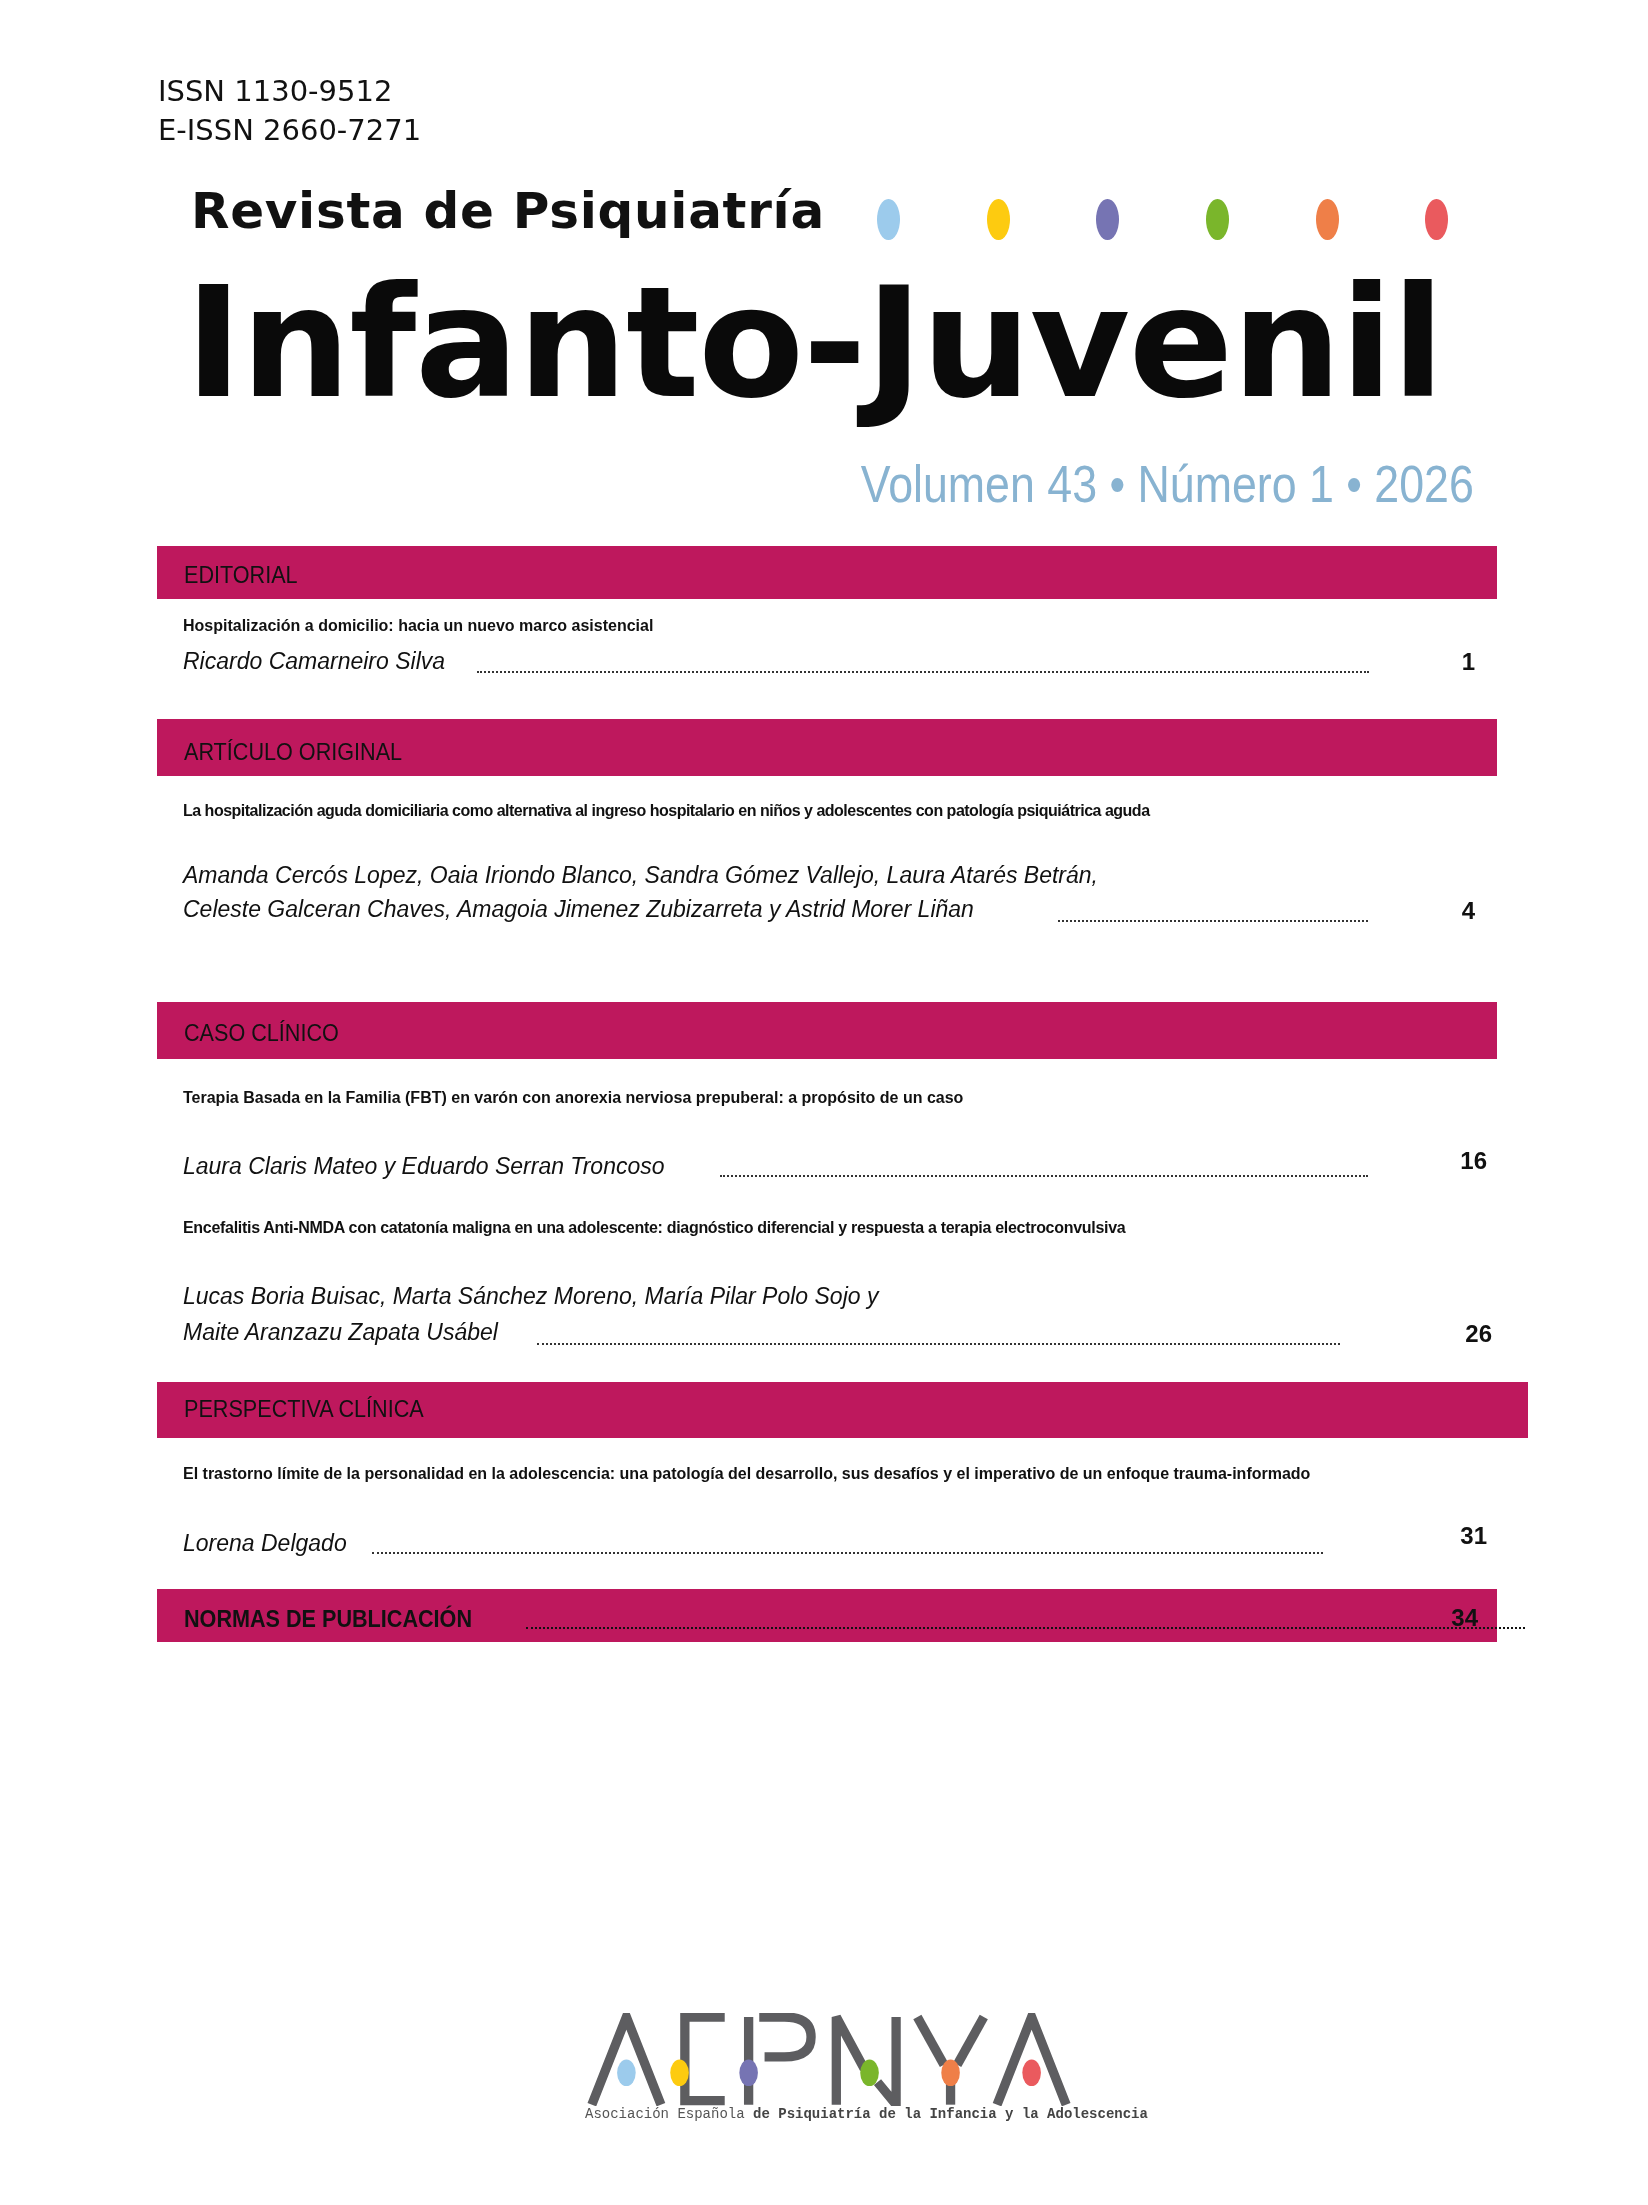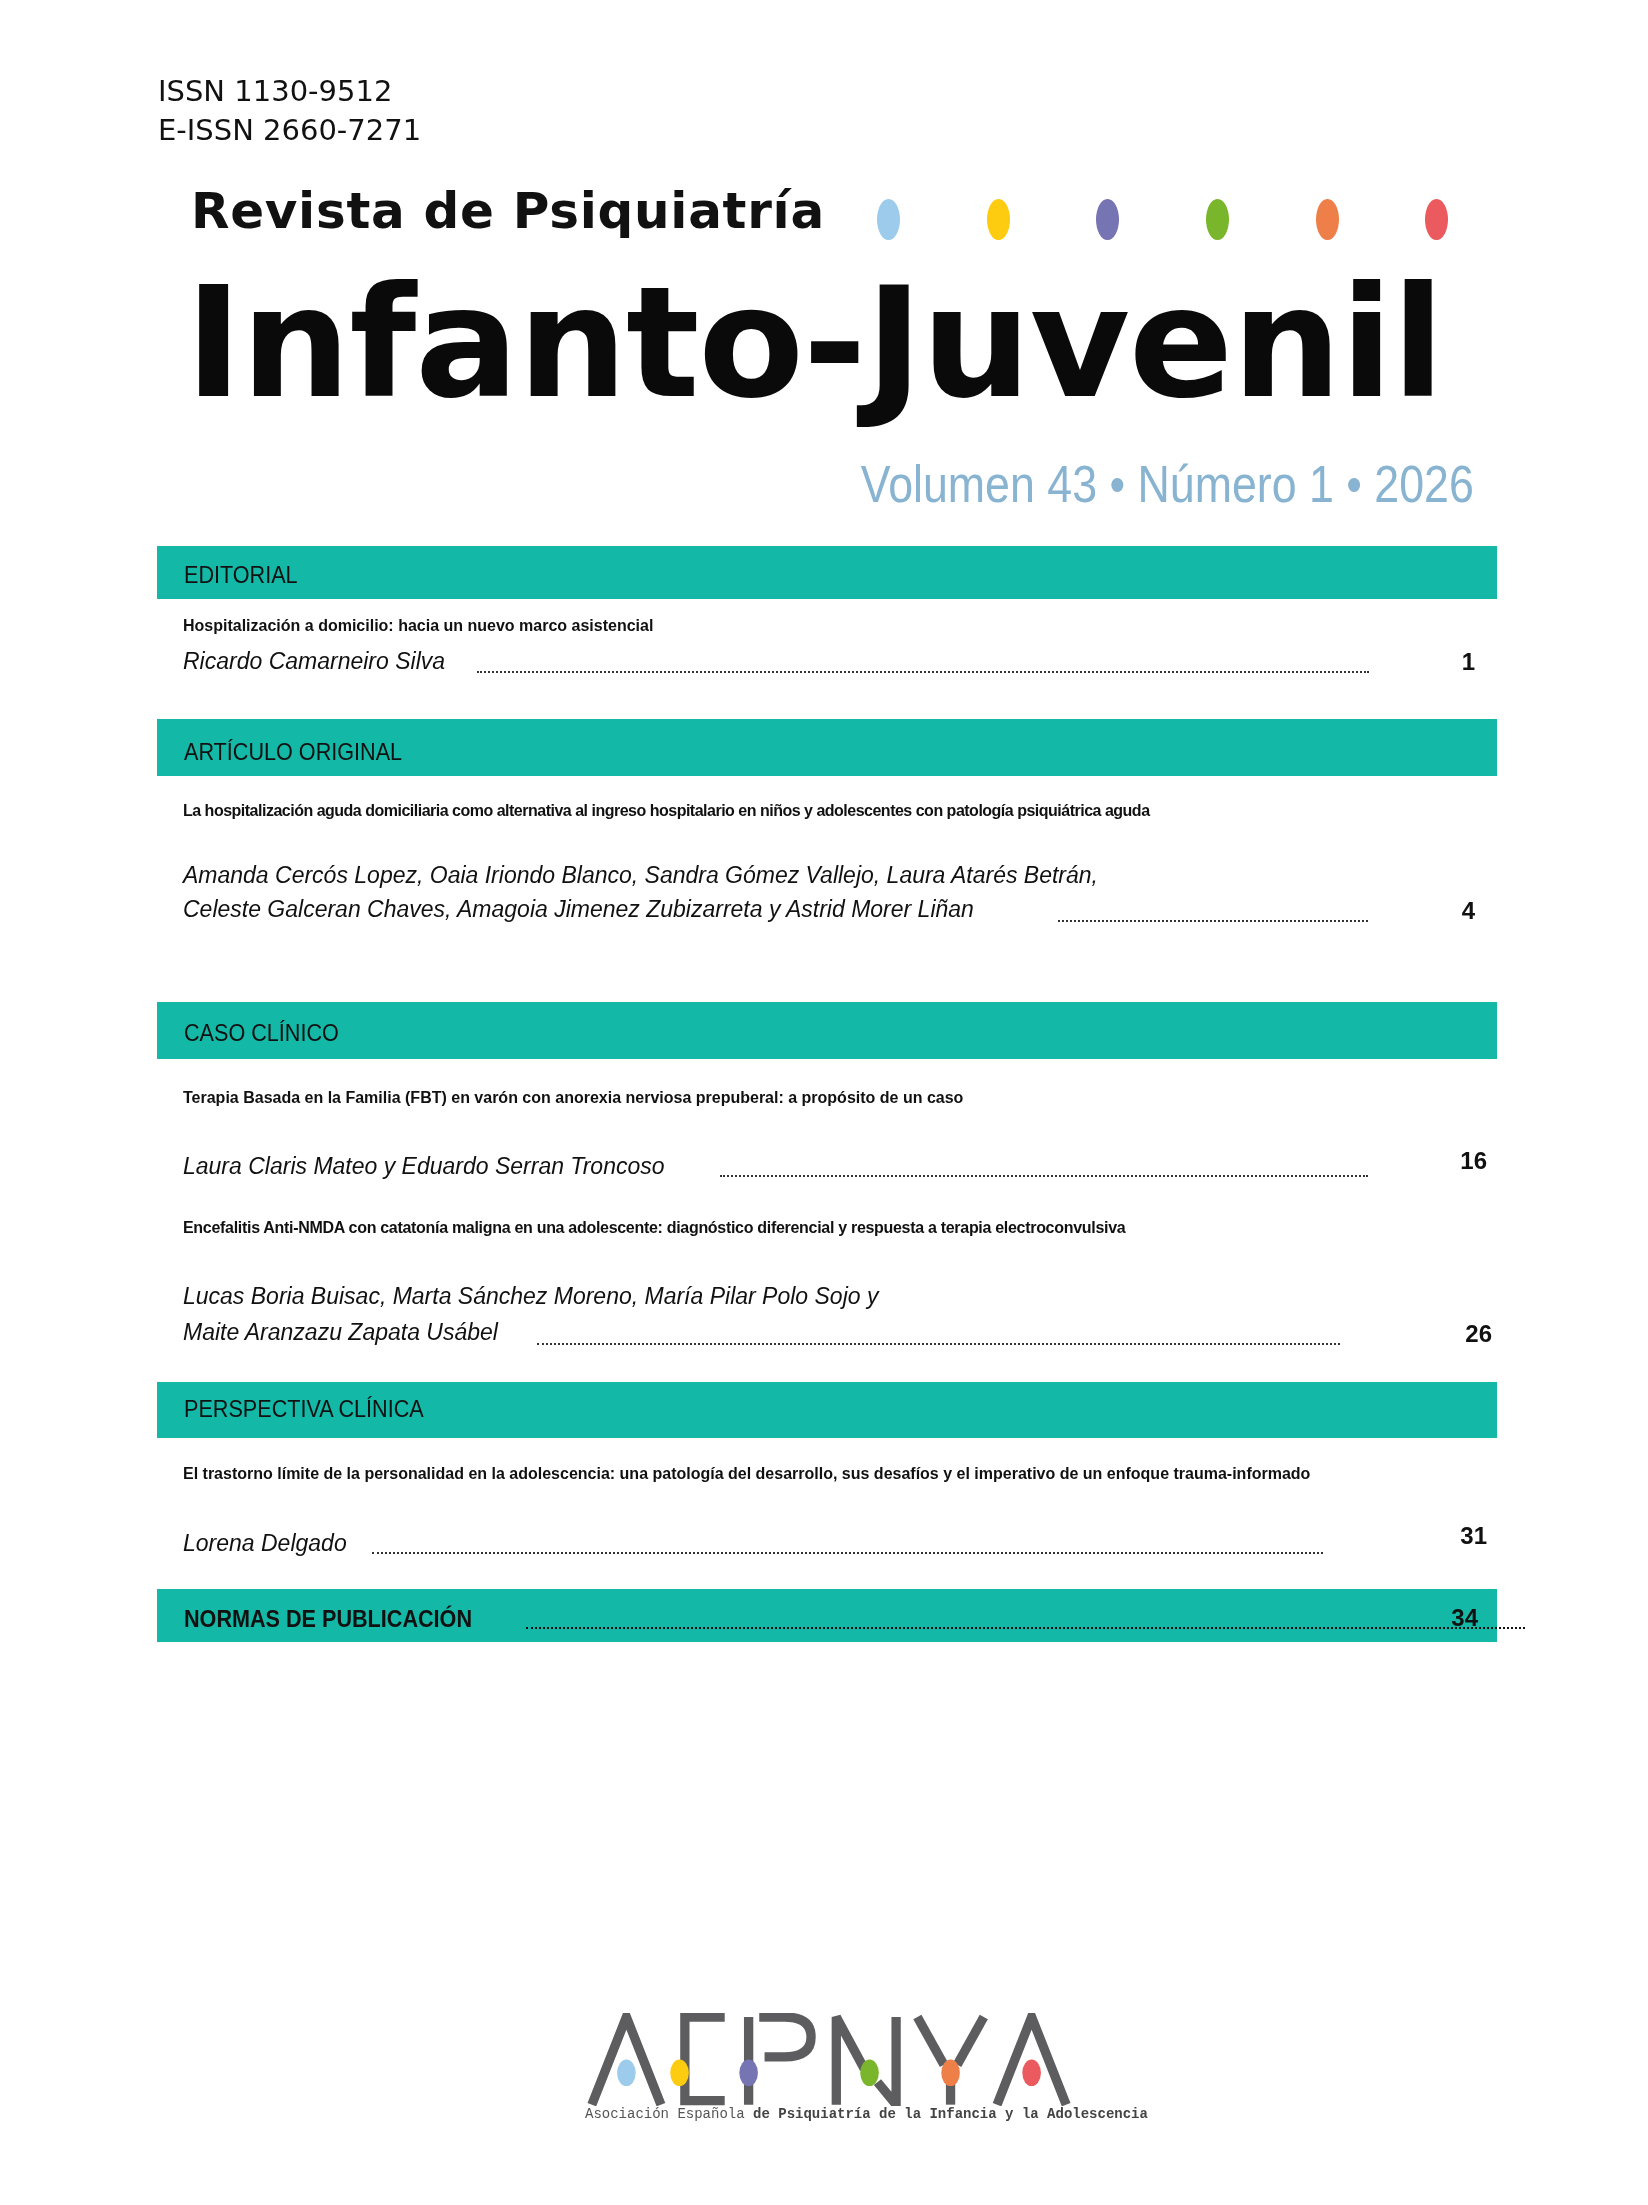--- a/index.html
+++ b/index.html
@@ -70,21 +70,21 @@
       color: #88b3d1;
       line-height: 1;
       white-space: nowrap;
       transform: scaleX(0.86);
       transform-origin: right center;
     }
     .sec-bar {
       position: absolute;
       left: 157px;
       width: 1340px;
-      background: #14b8a6;
+      background: #be185d;
     }
     .sec-label {
       position: absolute;
       left: 26.6px;
       font-family: "Liberation Sans", sans-serif;
       font-size: 24px;
       color: #111;
       white-space: nowrap;
       transform: scaleX(0.9);
       transform-origin: left center;
@@ -193,21 +193,21 @@
 <div class="art-authors" style="top:1151px;">Laura Claris Mateo y Eduardo  Serran Troncoso</div>
 <div class="leader" style="left:720px;width:648px;top:1172px;"></div>
 <div class="page-num" style="left:1447px;top:1147px;">16</div>
 
 <div class="art-title" style="top:1212px;letter-spacing:-0.3px;">Encefalitis Anti-NMDA con catatonía maligna en una adolescente: diagnóstico diferencial y respuesta a terapia electroconvulsiva</div>
 <div class="art-authors" style="top:1281px;">Lucas Boria Buisac, Marta Sánchez Moreno, María Pilar Polo Sojo y</div>
 <div class="art-authors" style="top:1317px;">Maite Aranzazu Zapata Usábel</div>
 <div class="leader" style="left:537px;width:803px;top:1340px;"></div>
 <div class="page-num" style="left:1452px;top:1320px;">26</div>
 
-<div class="sec-bar" style="top:1382px;height:56px;">
+<div class="sec-bar" style="top:1382px;height:56px;padding-left:31px;">
   <span class="sec-label" style="top:13.3px;">PERSPECTIVA CLÍNICA</span>
 </div>
 <div class="art-title" style="top:1458px;">El trastorno límite de la personalidad en la adolescencia: una patología del desarrollo, sus desafíos y el imperativo de un enfoque trauma-informado</div>
 <div class="art-authors" style="top:1528px;">Lorena Delgado</div>
 <div class="leader" style="left:372px;width:951px;top:1549px;"></div>
 <div class="page-num" style="left:1447px;top:1522px;">31</div>
 
 <div class="sec-bar" style="top:1589px;height:53px;">
   <span class="sec-label" style="top:16px;font-weight:bold;">NORMAS DE PUBLICACIÓN</span>
   <div class="leader" style="left:369px;width:999px;top:35px;border-bottom-color:#111;"></div>

